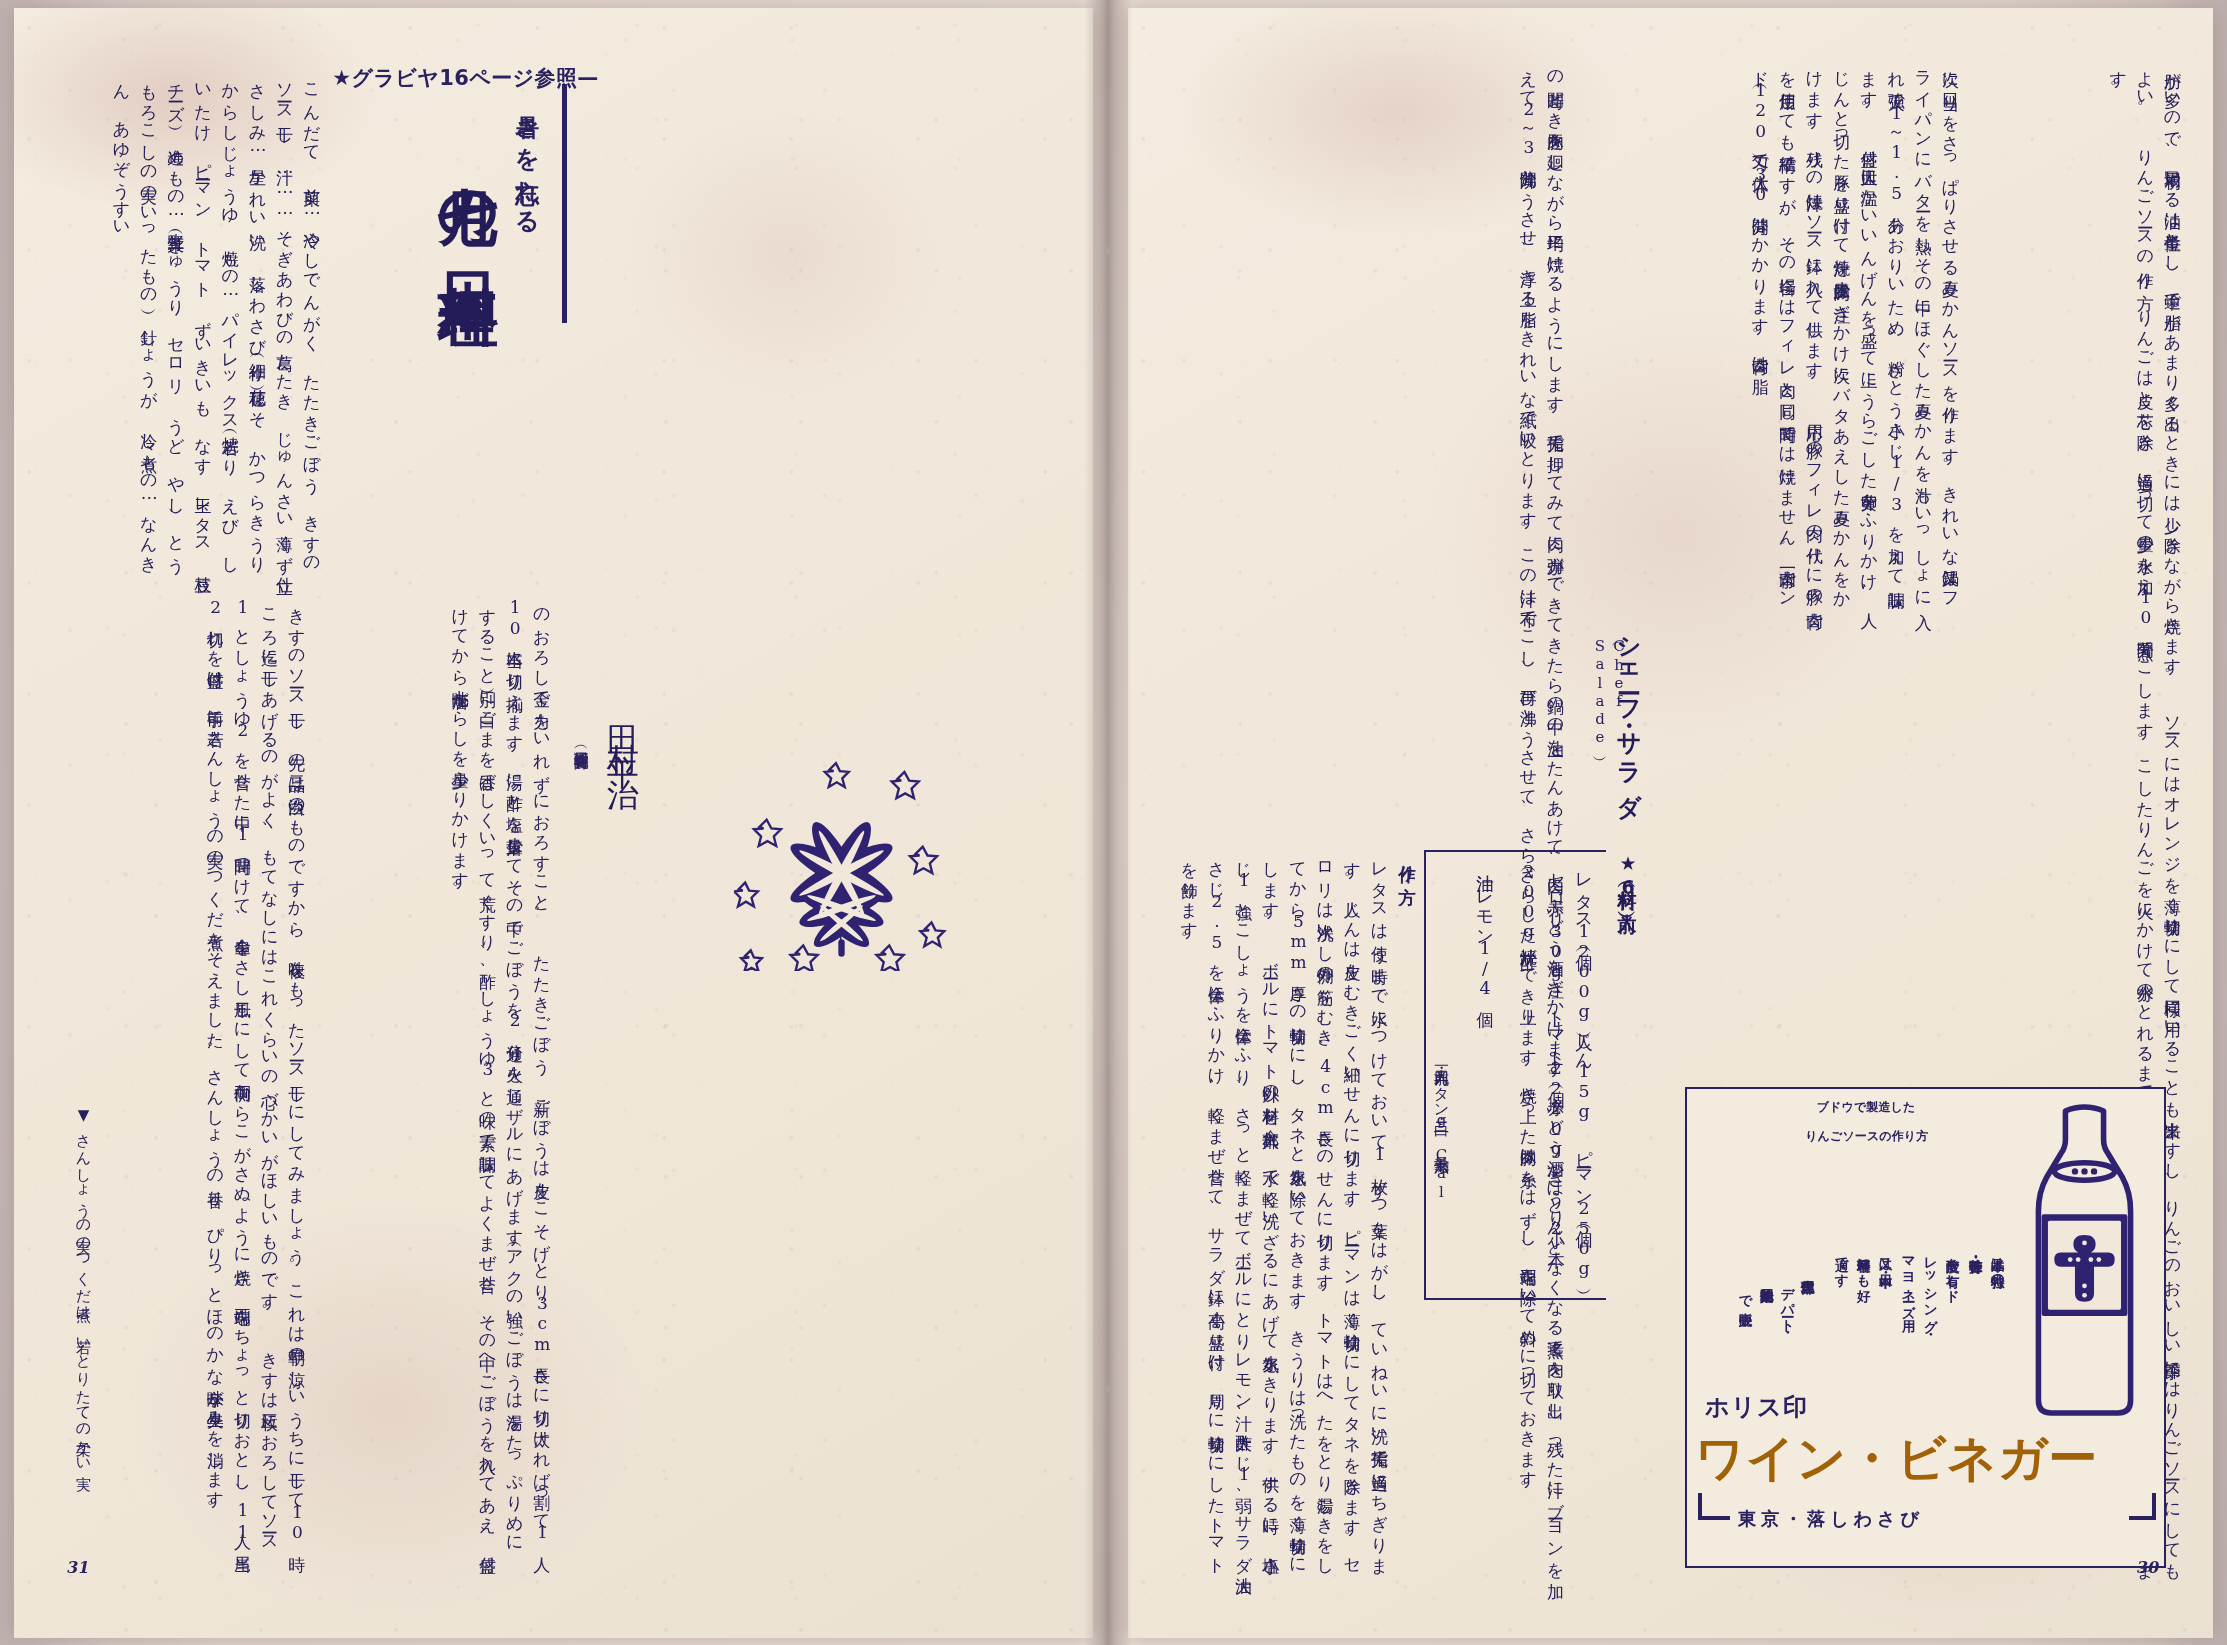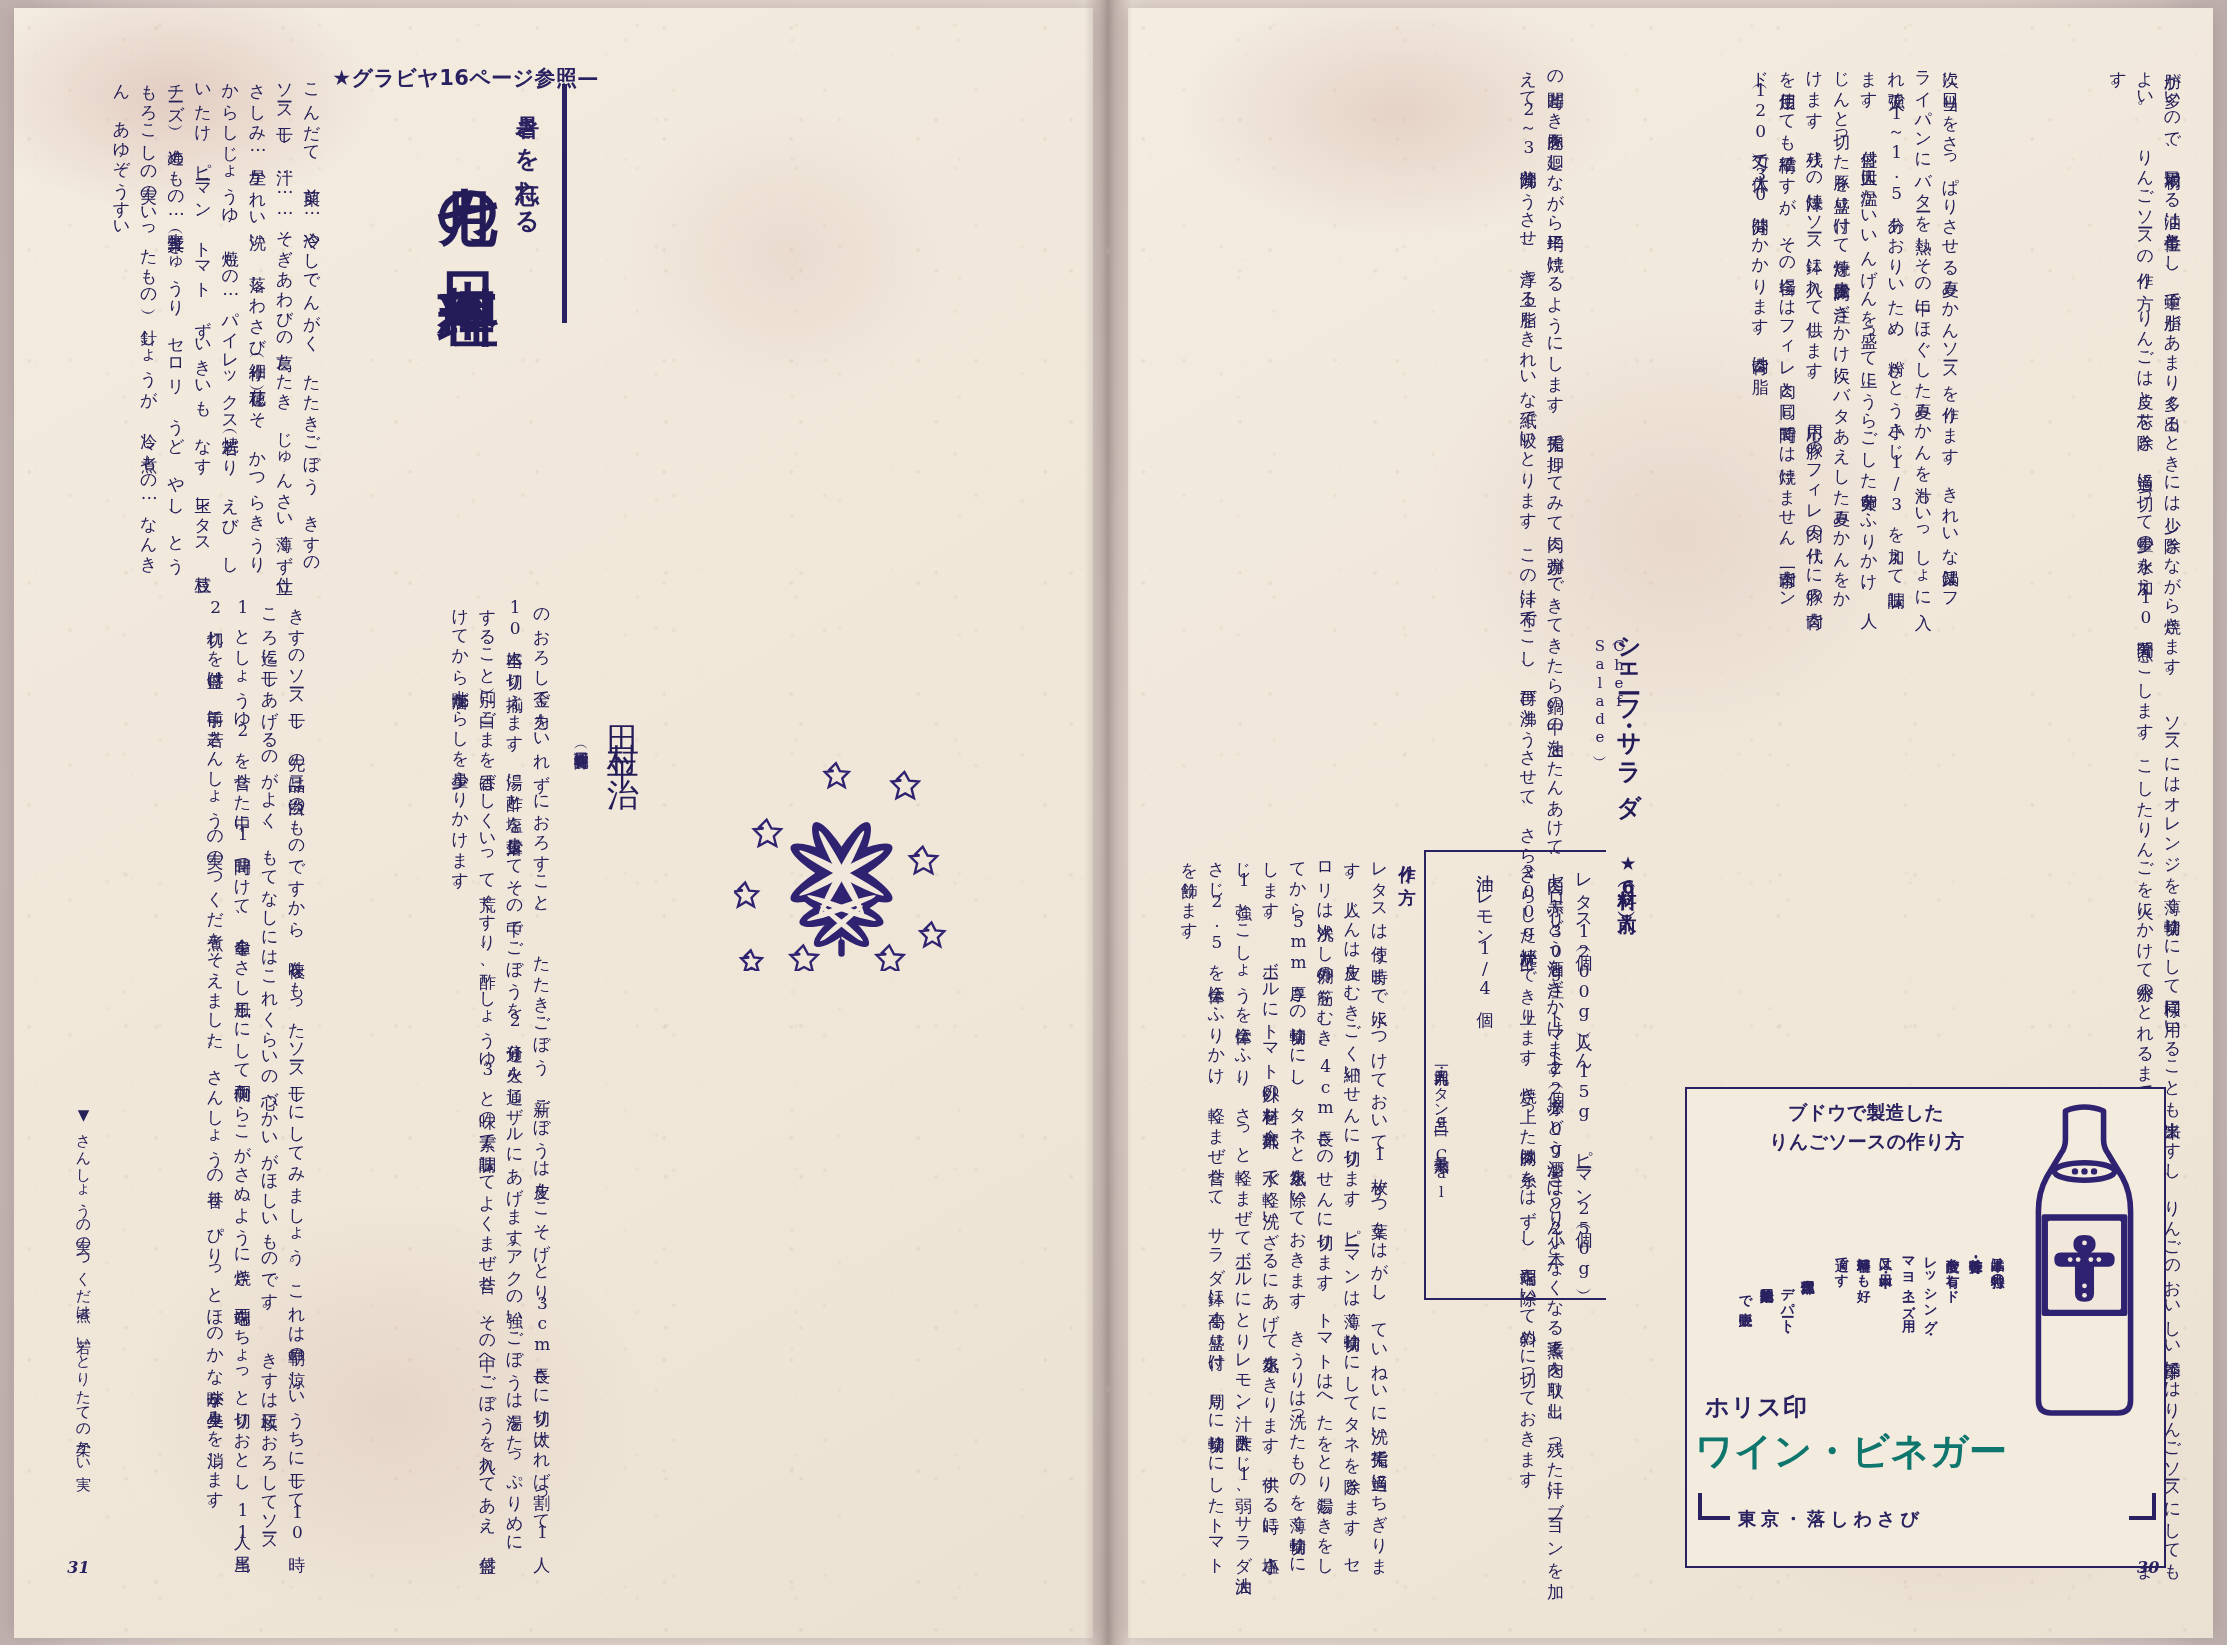--- a/index.html
+++ b/index.html
@@ -122,41 +122,41 @@
   }
   
   .emblem{position:absolute;}
   
   .ad{
     position:absolute;border:2.4px solid #2a2260;background:#f3ebdd;
   }
   .ad-top{
     position:absolute;writing-mode:horizontal-tb;
     font-family:"DejaVu Sans","Liberation Sans",sans-serif;
-    font-size:19px;font-weight:700;color:#2a2260;line-height:1.28;
+    font-size:12px;font-weight:700;color:#2a2260;line-height:1.28;
     text-align:center;letter-spacing:.01em;
   }
   .ad-oval{
     position:absolute;border-radius:50%;background:#2f2270;
     display:flex;align-items:center;justify-content:center;
     color:#f4ecdf;font-weight:700;font-size:32px;letter-spacing:.14em;
     font-family:"DejaVu Sans","Liberation Sans",sans-serif;
   }
   .ad-vtext{
     position:absolute;writing-mode:vertical-rl;text-orientation:upright;
     font-size:13.5px;line-height:1.42;color:#2a2260;letter-spacing:.01em;
     font-family:"DejaVu Sans","Liberation Sans",sans-serif;font-weight:600;
   }
   .ad-brand{
     position:absolute;font-size:24px;font-weight:700;color:#2a2260;
     font-family:"DejaVu Sans","Liberation Sans",sans-serif;letter-spacing:.06em;
     white-space:nowrap;
   }
   .ad-product{
-    position:absolute;font-size:38px;font-weight:700;color:#0f766e;
+    position:absolute;font-size:49px;font-weight:700;color:#a16207;
     font-family:"DejaVu Sans","Liberation Sans",sans-serif;letter-spacing:.01em;
     white-space:nowrap;
   }
   .ad-company{
     position:absolute;font-size:18.3px;font-weight:700;color:#2a2260;
     font-family:"DejaVu Sans","Liberation Sans",sans-serif;letter-spacing:.26em;
     white-space:nowrap;
   }
   .ad-rule{position:absolute;background:#2a2260;}
   .sidebar-note{

